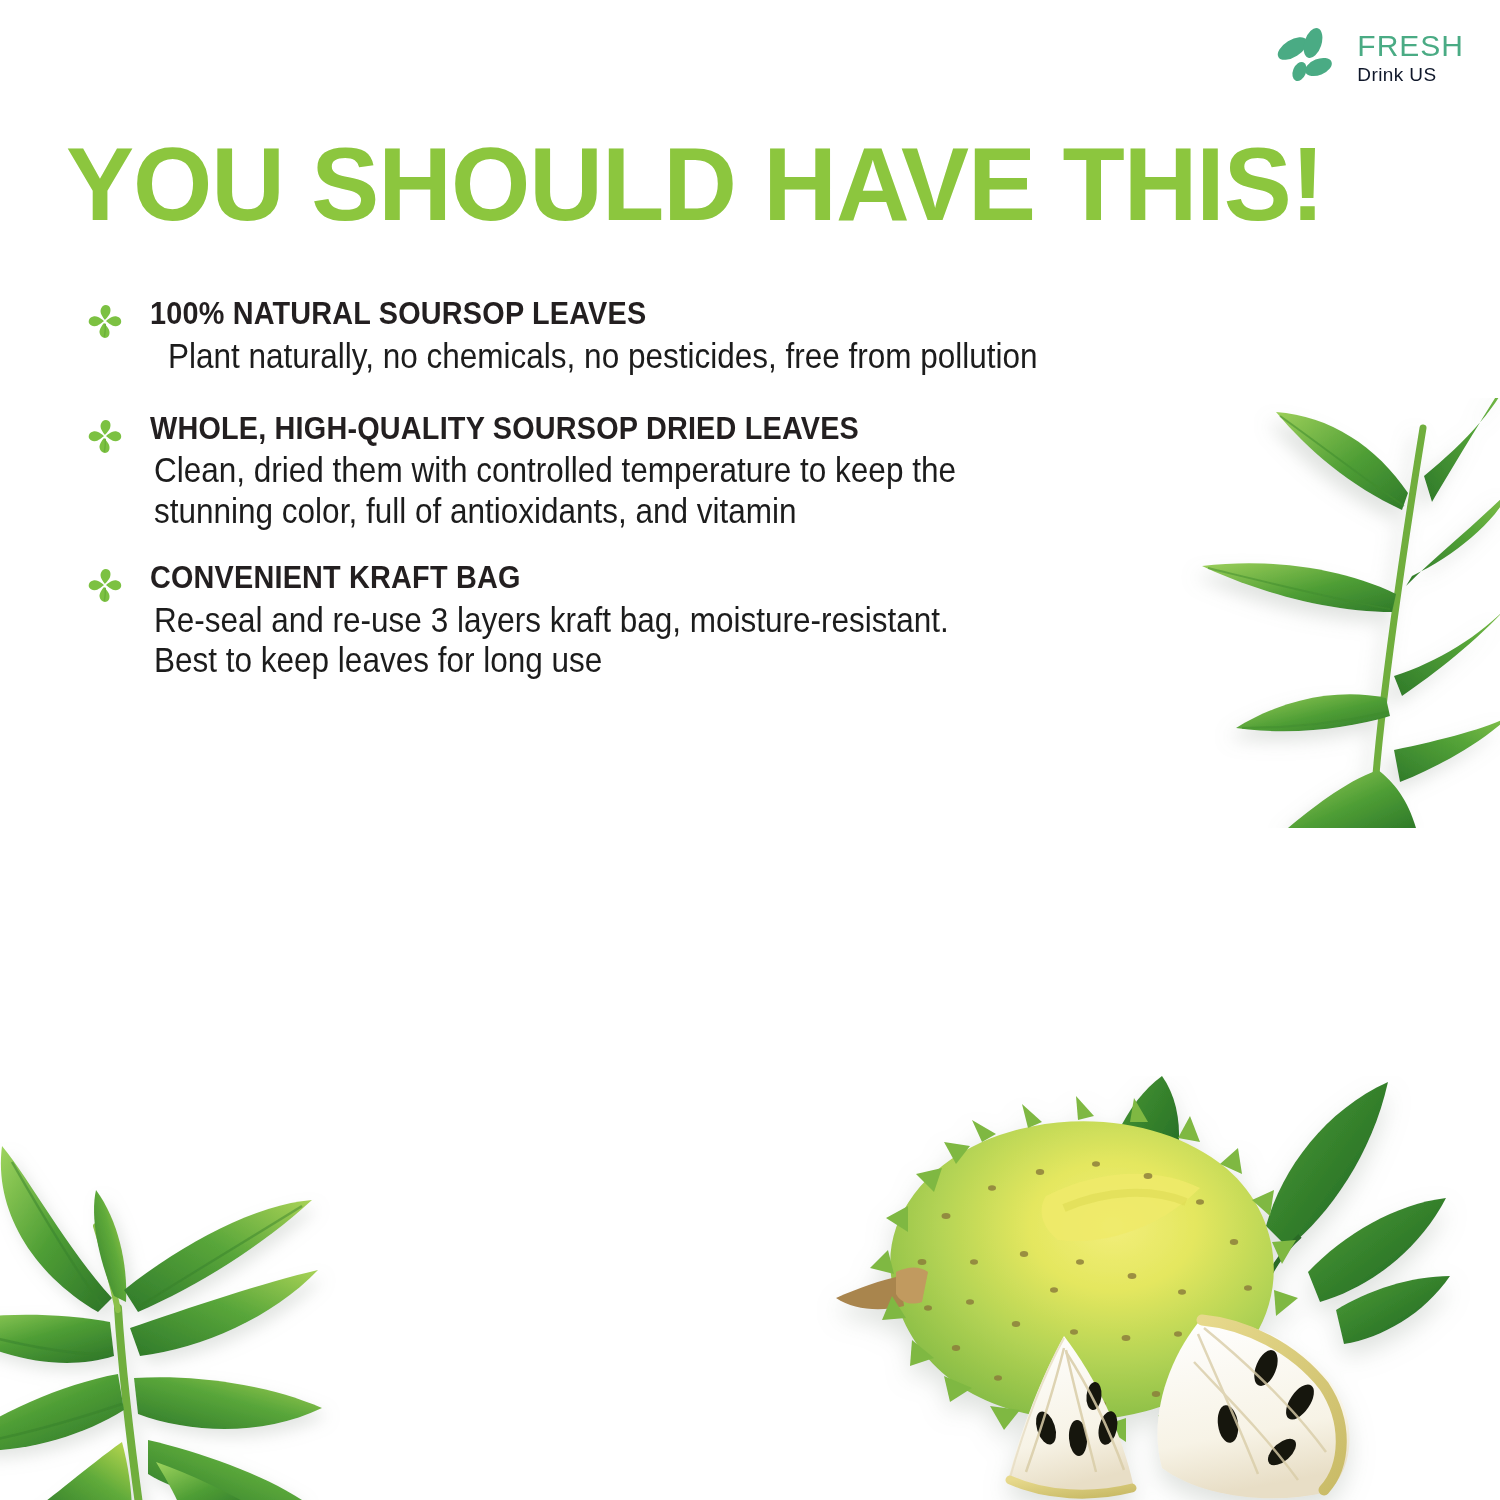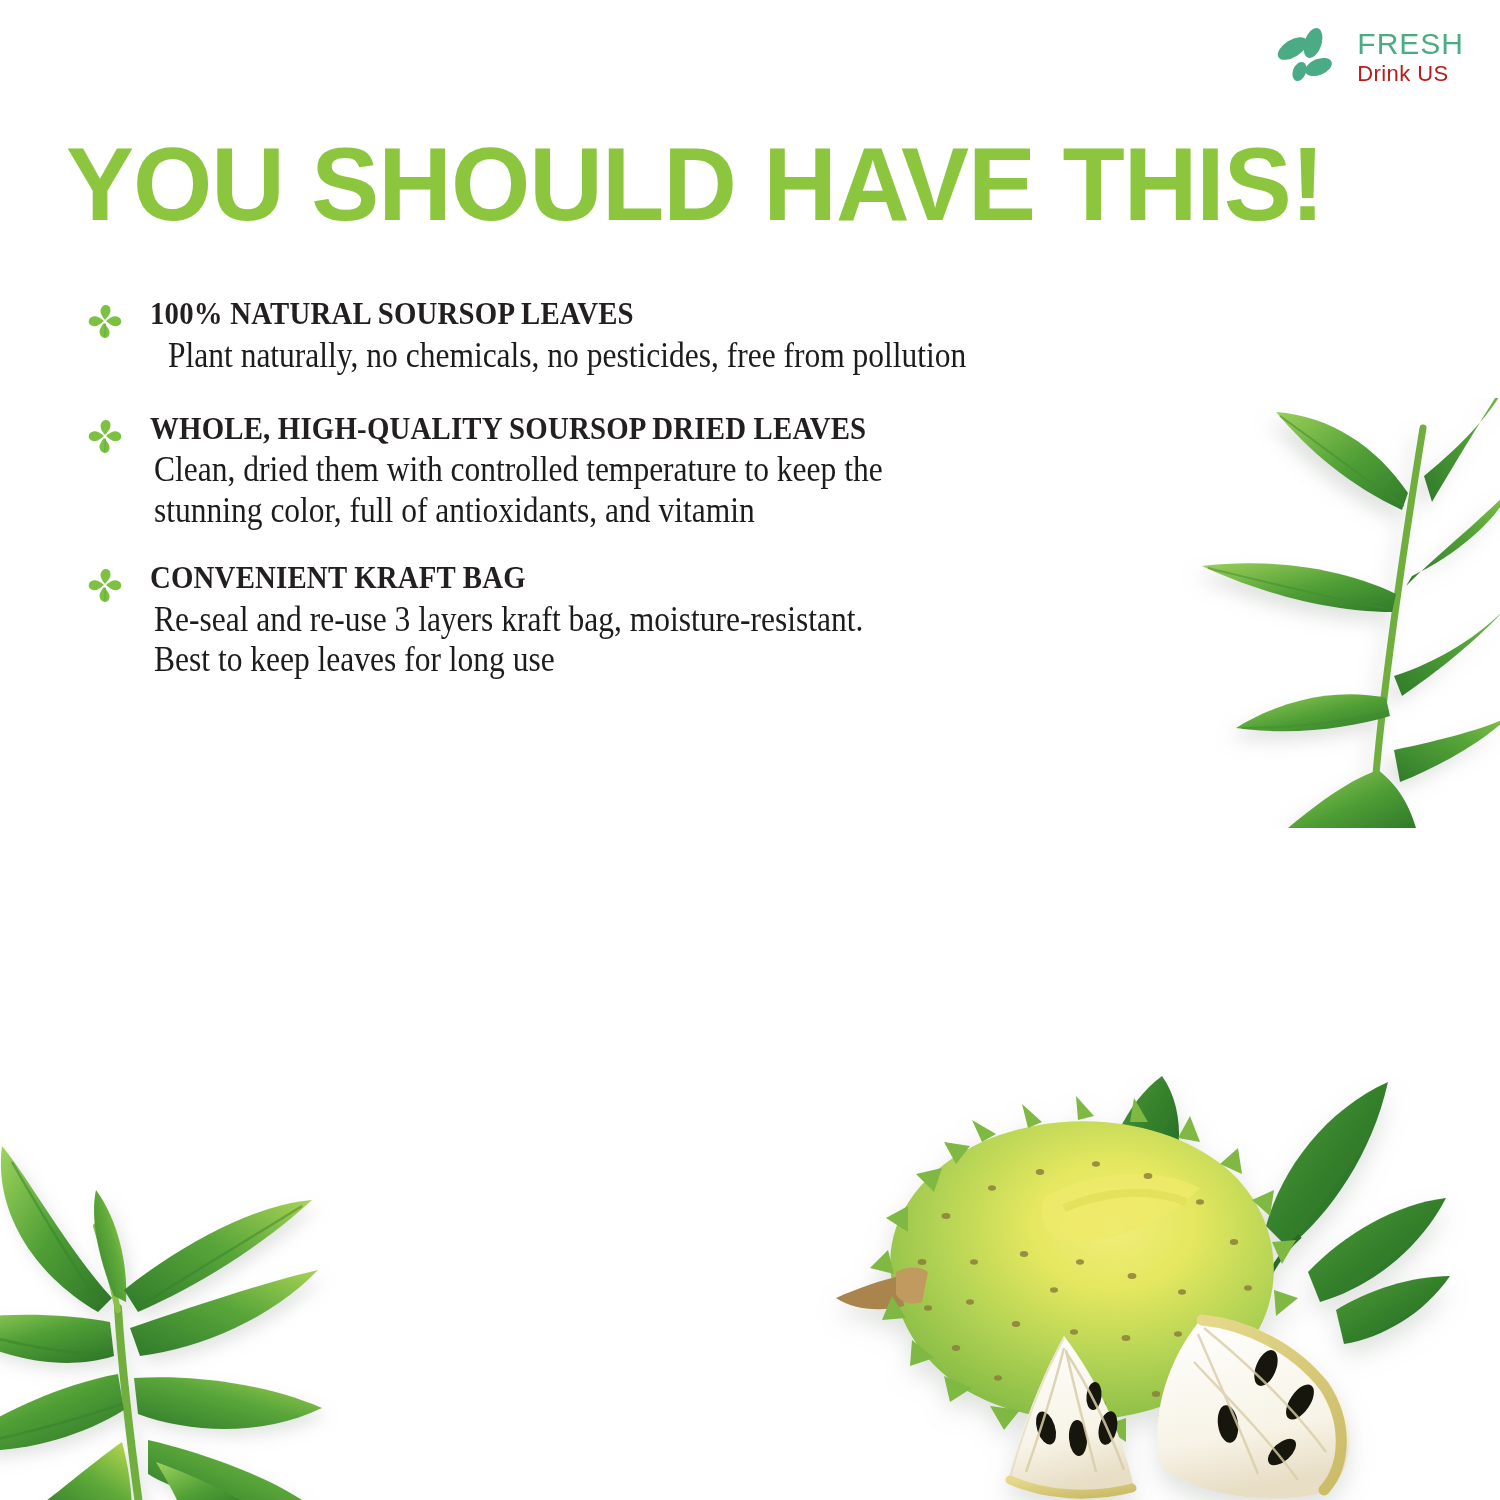--- a/index.html
+++ b/index.html
@@ -17,22 +17,22 @@
     top:26px; right:36px;
     display:flex; align-items:center; gap:22px;
   }
   #logo .mark { width:62px; height:62px; flex:0 0 62px; }
   #logo .wordmark { display:flex; flex-direction:column; line-height:1; }
   #logo .fresh {
     font-size:30px; font-weight:400; letter-spacing:1px;
     color:#4aab84;
   }
   #logo .drink {
-    font-size:22px; font-weight:400; letter-spacing:0.4px;
-    color:#b91c1c; margin-top:4px;
+    font-size:19px; font-weight:400; letter-spacing:0.4px;
+    color:#0f172a; margin-top:4px;
   }
 
   
   #headline {
     position:absolute;
     left:66px; top:133px;
     width:1360px;
     font-size:103px;
     line-height:1.0;
     font-weight:bold;
@@ -41,21 +41,20 @@
     transform:scaleX(0.99);
     transform-origin:left top;
     white-space:nowrap;
   }
 
   
   #features {
     position:absolute;
     left:84px; top:296px;
     width:1340px;
-    font-family:Liberation Serif, serif;
   }
   .feature { position:relative; padding-left:66px; margin-bottom:30px; }
   .feature:last-child { margin-bottom:16px; }
 
   .clover { position:absolute; left:0; top:6px; width:42px; height:42px; }
 
   .f-title {
     font-size:31px;
     font-weight:bold;
     color:#231f20;

